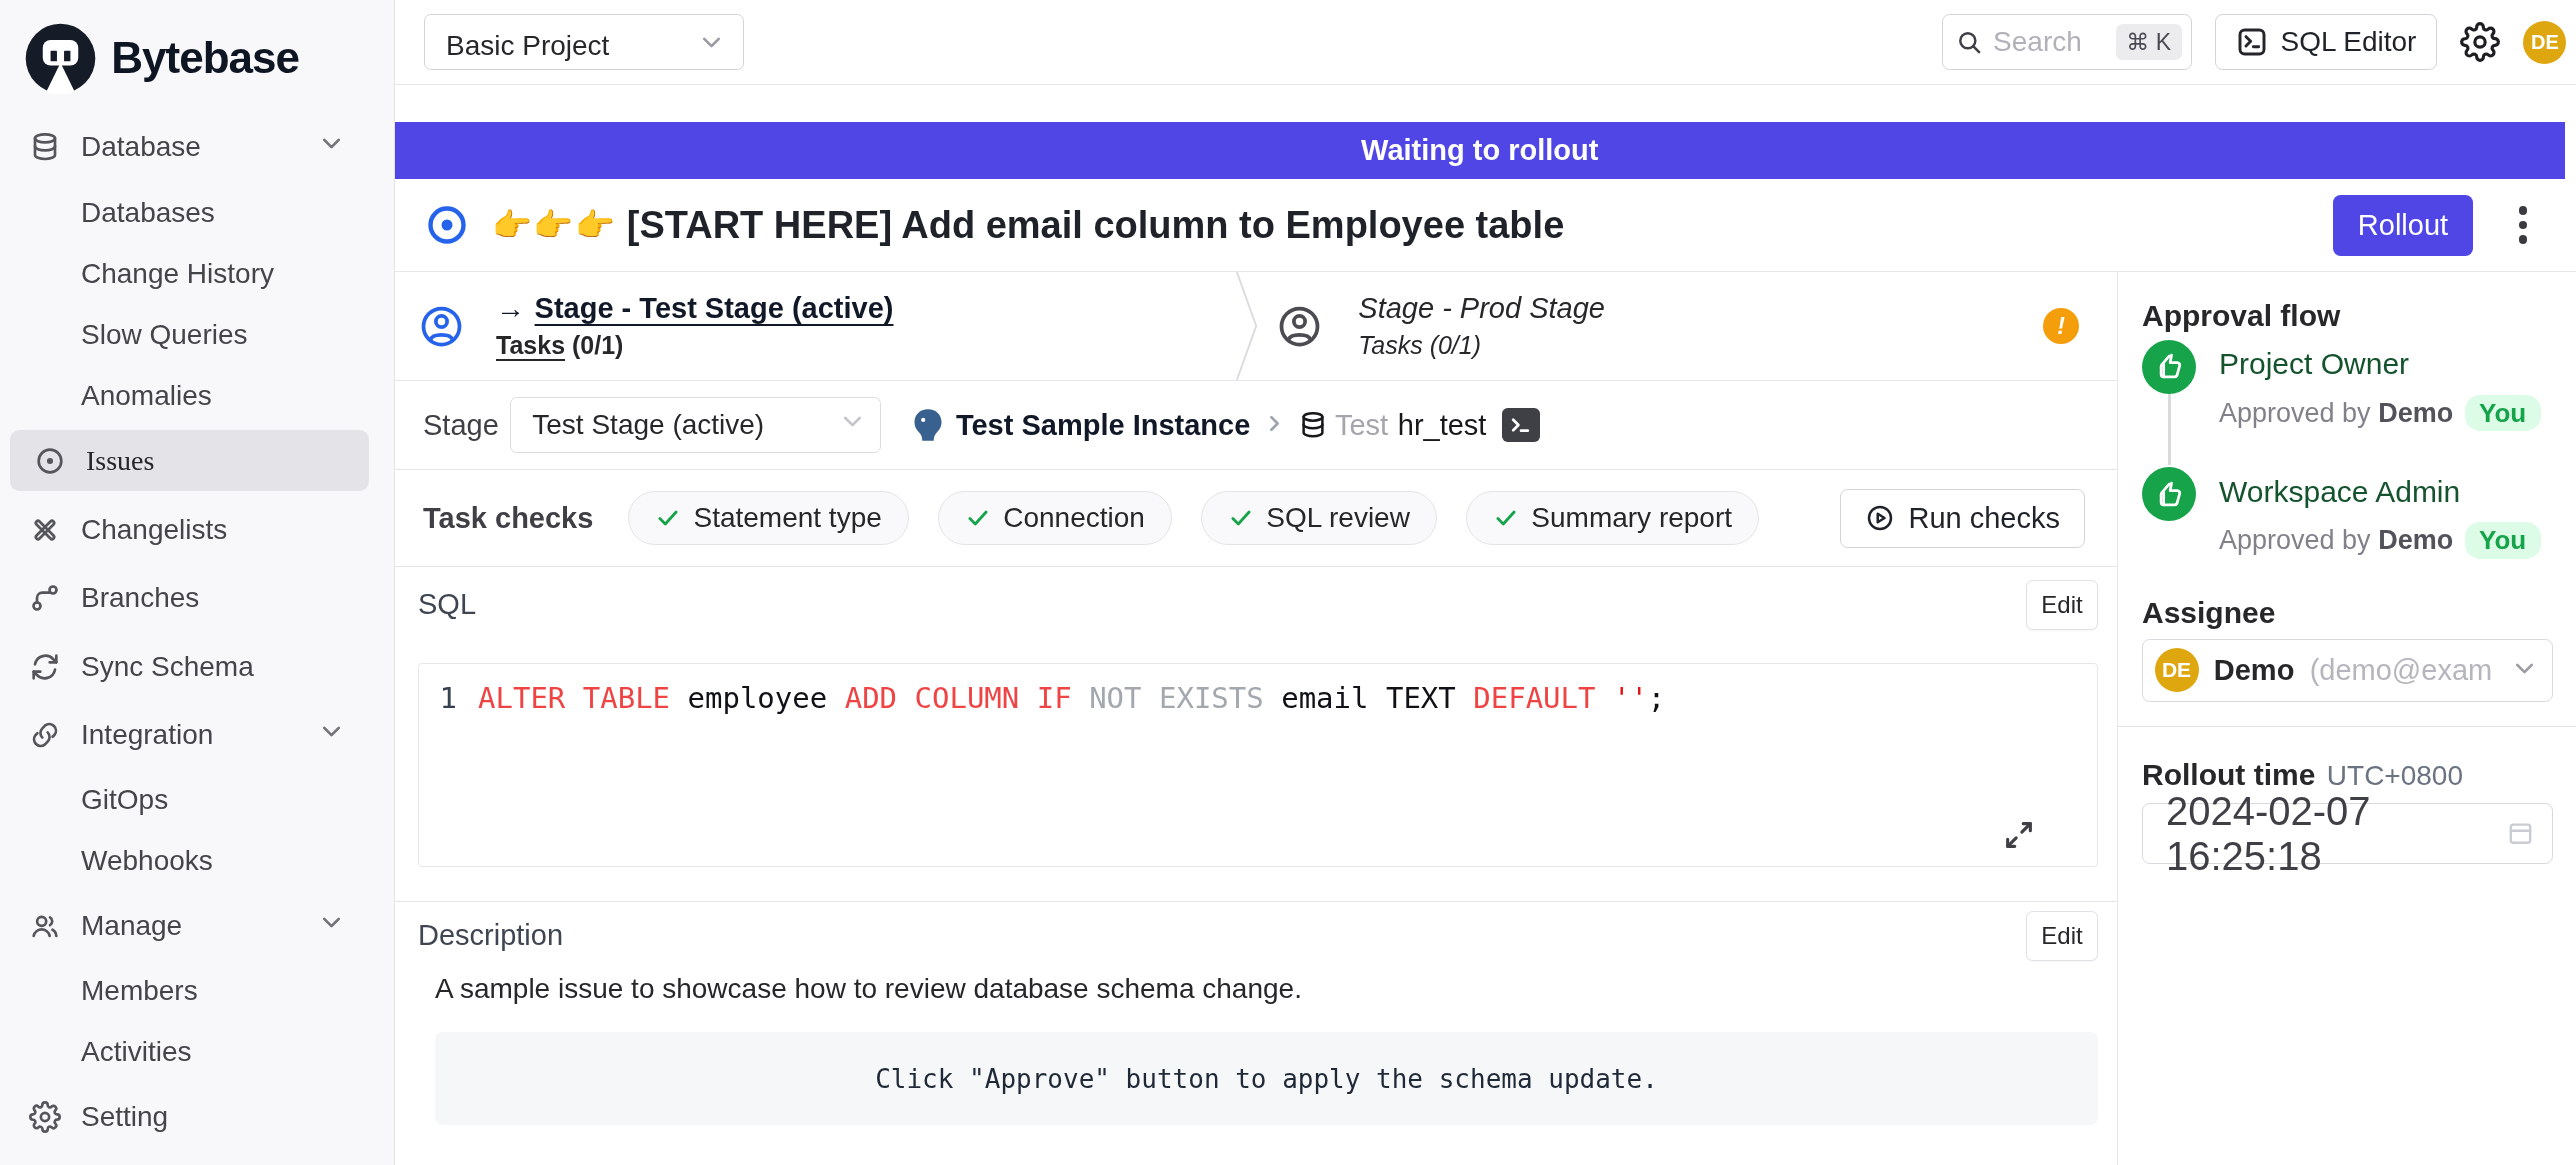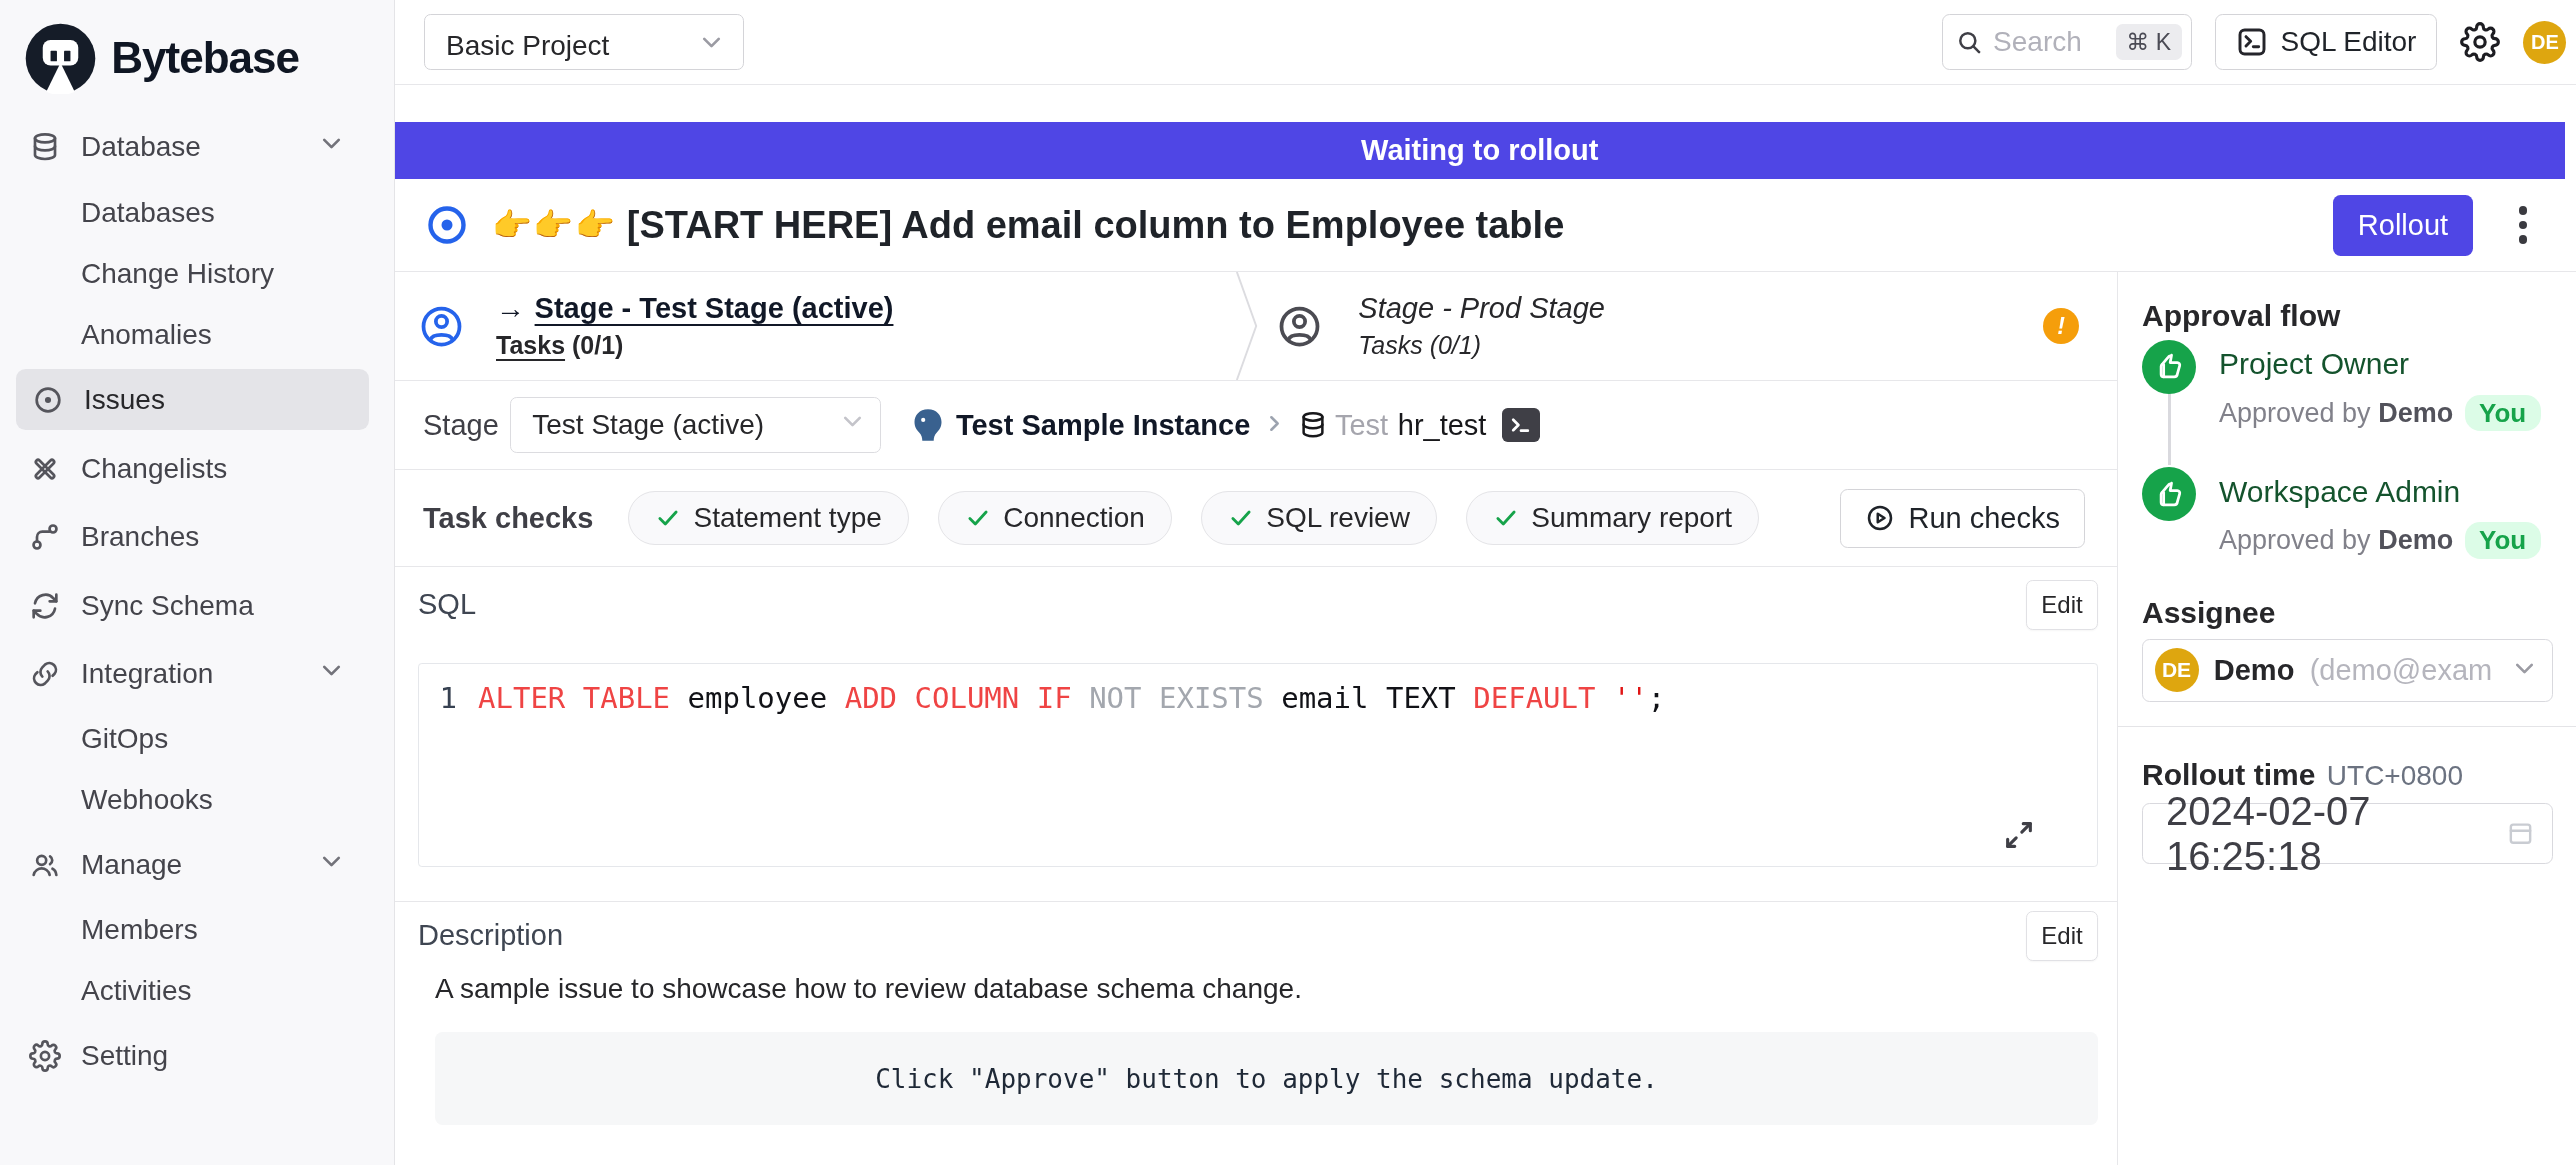--- a/index.html
+++ b/index.html
@@ -9,21 +9,21 @@
 
   
   .sidebar { width:395px; height:100%; background:#f8f8fa; border-right:1px solid #e4e4e7; flex:none; }
   .logo-row { height:116px; display:flex; align-items:center; padding-left:25px; gap:15.3px; }
   .logo-mark { width:71px; height:71px; flex:none; }
   .logo-text { font-size:44px; font-weight:800; color:#0f1623; letter-spacing:-1px; }
   .nav { display:flex; flex-direction:column; }
   .nav-item { height:61px; display:flex; align-items:center; padding-left:29px; gap:20px;
               font-size:28px; font-weight:500; color:#44444b; cursor:pointer; }
   .nav-item.sub { padding-left:81px; }
-  .nav-item.selected { background:#e4e4e8; border-radius:9.6px; margin-left:16px; margin-right:25px; padding-left:16px; color:#27272a; }
+  .nav-item.selected { background:#e4e4e8; border-radius:9.6px; margin-left:10px; margin-right:25px; padding-left:24px; color:#27272a;font-family:Liberation Serif, serif; }
   .nav-icon { width:32px; height:32px; flex:none; }
   .nav-icon svg { width:32px; height:32px; stroke:#55555c; fill:none; stroke-width:2; stroke-linecap:round; stroke-linejoin:round; }
   .nav-chevron { margin-left:auto; margin-right:48px; }
   .nav-chevron svg { width:29px; height:29px; stroke:#73737a; fill:none; stroke-width:2.2; stroke-linecap:round; stroke-linejoin:round; }
 
   
   .main { flex:1; display:flex; flex-direction:column; min-width:0; }
 
   .topbar { height:85px; border-bottom:1px solid #e7e7ea; display:flex; align-items:center; padding:0 9.6px 0 29px; flex:none; }
   .proj-select { width:320px; height:56px; border:1px solid #d4d4d8; border-radius:6.7px; background:#fff;
@@ -190,20 +190,23 @@
               <polyline points="6 9 12 15 18 9"></polyline>
             </svg></span>
       </div>
       <div class="nav-item sub" style="margin-top:5.7px">
         <span>Databases</span>
       </div>
       <div class="nav-item sub">
         <span>Change History</span>
       </div>
       <div class="nav-item sub">
+        <span>Slow Queries</span>
+      </div>
+      <div class="nav-item sub">
         <span>Anomalies</span>
       </div>
       <div class="nav-item selected" style="margin-top:3.8px">
         <span class="nav-icon"><svg viewBox="0 0 24 24">
               <circle cx="12" cy="12" r="8.5"></circle>
               <circle cx="12" cy="12" r="2.3" fill="#55555c" stroke="none"></circle>
             </svg></span>
         <span>Issues</span>
       </div>
       <div class="nav-item" style="margin-top:7.6px">

